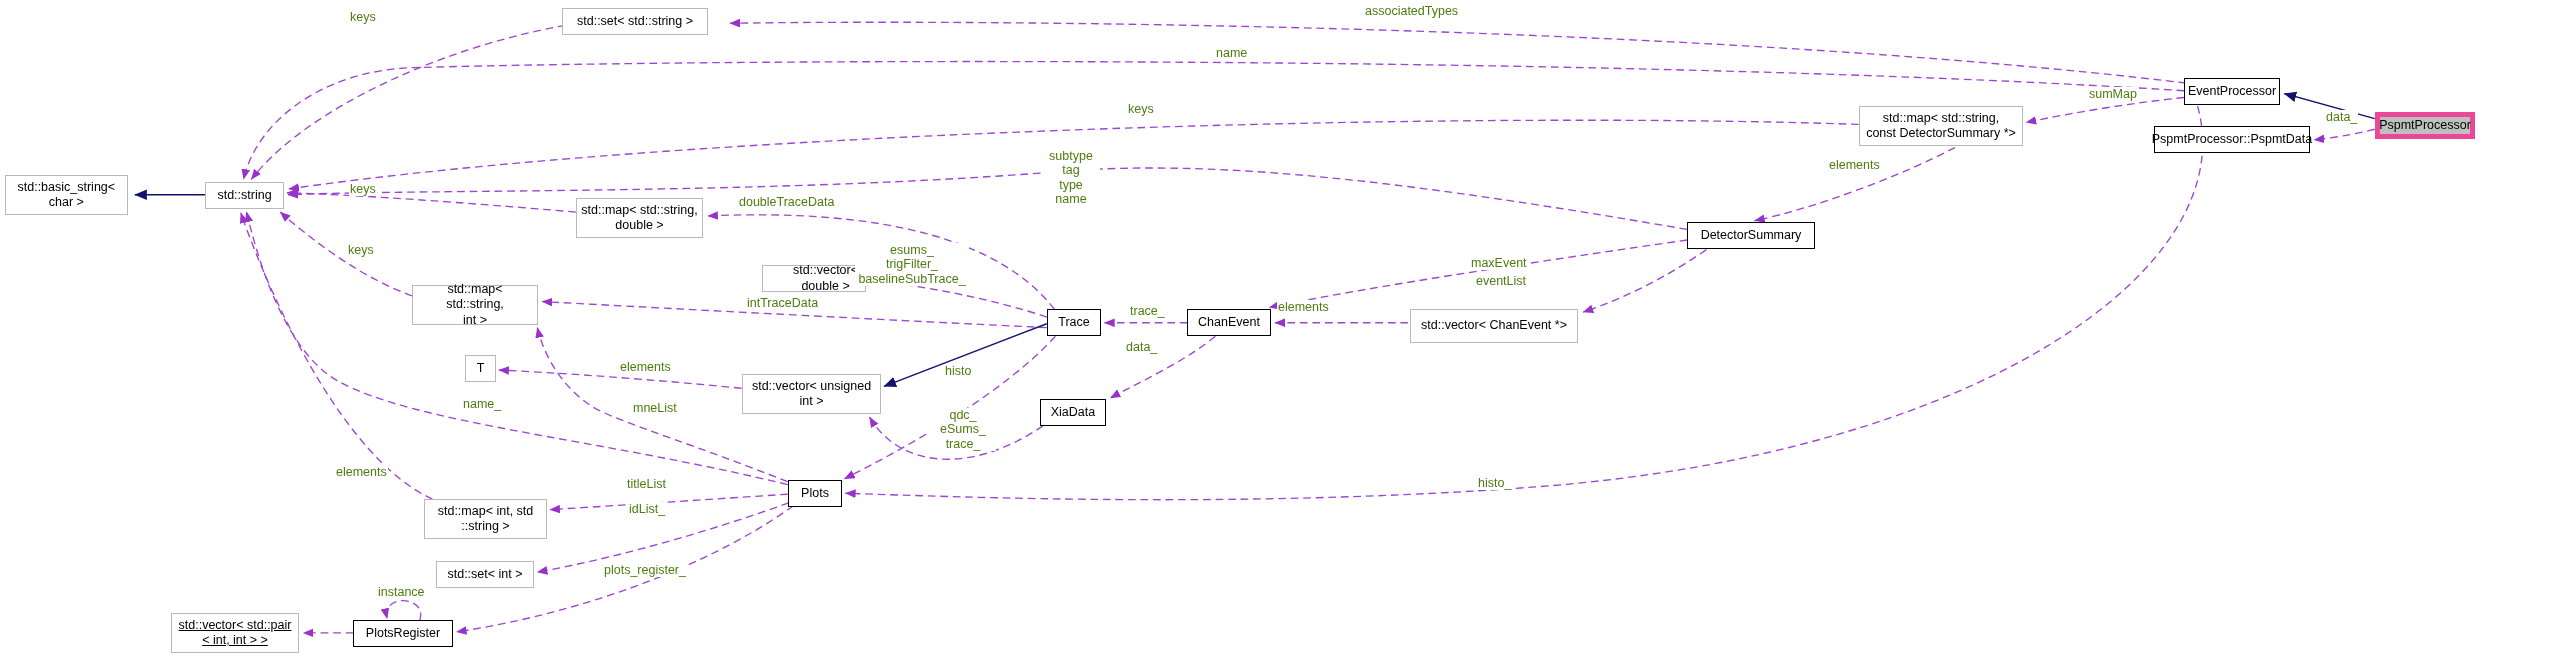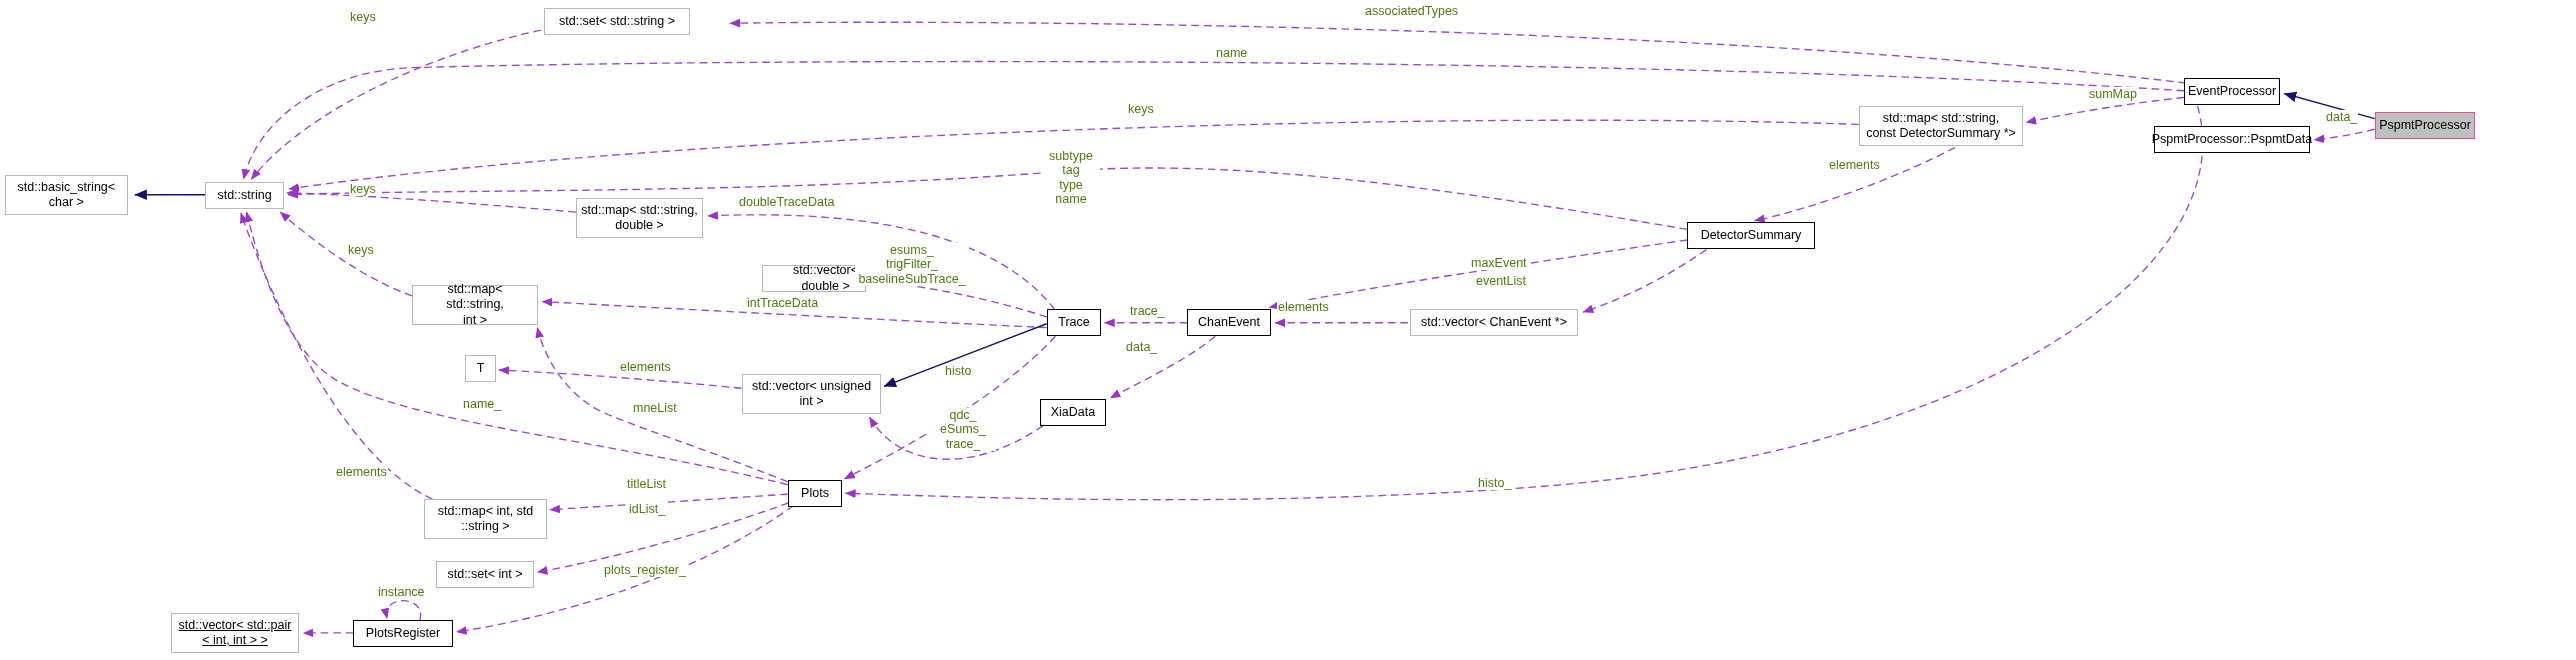--- a/index.html
+++ b/index.html
@@ -3,21 +3,21 @@
 <meta charset="utf-8">
 <style>
   html,body{margin:0;padding:0;background:#ffffff;}
   #canvas{position:relative;width:2576px;height:661px;background:#ffffff;overflow:hidden;
           font-family:"Liberation Sans","DejaVu Sans",sans-serif;font-size:12.5px;color:#000;}
   #edges{position:absolute;left:0;top:0;width:2576px;height:661px;}
   .node{position:absolute;background:#fff;border:1px solid #b9b9b9;box-sizing:border-box;
         display:flex;align-items:center;justify-content:center;text-align:center;
         white-space:pre-line;line-height:1.22;padding:0 3.9px;font-size:12.5px;}
   .node.cls{border:1px solid #000;}
-  .node.current{border:1px solid #ec4899;background:#bfbfbf;}
+  .node.current{border:5px solid #ec4899;background:#bfbfbf;}
   .elabel{position:absolute;font-size:12.5px;color:#4d7c0f;white-space:pre-line;text-align:center;
           background:#fff;line-height:1.15;padding:0 1px;}
 </style>
 </head>
 <body>
 
 <div id="canvas">
 
   <svg id="edges" viewBox="0 0 2675 686" xmlns="http://www.w3.org/2000/svg">
     <defs>
@@ -60,36 +60,36 @@
       <path d="M 436,644 C 444,618 396,616 402,642" marker-end="url(#ap)"></path>
       <path d="M 367,657 C 350,657 332,657 315,657" marker-end="url(#ap)"></path>
     </g>
     <g fill="none" stroke="#13136e" stroke-width="1.5">
       <path d="M 2466,123 L 2372,97" marker-end="url(#an)"></path>
       <path d="M 1087,336 L 918,401" marker-end="url(#an)"></path>
       <path d="M 213,202 L 140,202" marker-end="url(#an)"></path>
     </g>
   </svg>
 
-  <div class="node" style="left:544px;top:7.7px;width:146px;height:27px;">std::set&lt; std::string &gt;</div>
+  <div class="node" style="left:562px;top:7.7px;width:146px;height:27px;">std::set&lt; std::string &gt;</div>
   <div class="node" style="left:4.8px;top:175px;width:123px;height:40px;">std::basic_string&lt;
 char &gt;</div>
   <div class="node" style="left:205px;top:182px;width:79px;height:27px;">std::string</div>
   <div class="node" style="left:576px;top:198px;width:127px;height:40px;">std::map&lt; std::string,
 double &gt;</div>
   <div class="node" style="left:762px;top:265px;width:104px;height:27px;padding-left:27px;">std::vector&lt; double &gt;</div>
   <div class="node" style="left:412px;top:285px;width:126px;height:40px;">std::map&lt; std::string,
 int &gt;</div>
   <div class="node" style="left:465px;top:355px;width:31px;height:27px;">T</div>
   <div class="node" style="left:742px;top:374px;width:139px;height:40px;">std::vector&lt; unsigned
 int &gt;</div>
   <div class="node cls" style="left:1047px;top:309px;width:54px;height:27px;">Trace</div>
   <div class="node cls" style="left:1187px;top:309px;width:84px;height:27px;">ChanEvent</div>
   <div class="node cls" style="left:1040px;top:399px;width:66px;height:27px;">XiaData</div>
-  <div class="node" style="left:1410px;top:309px;width:168px;height:27px;">std::vector&lt; ChanEvent *&gt;</div>
+  <div class="node" style="left:1410px;top:309px;width:168px;height:34px;">std::vector&lt; ChanEvent *&gt;</div>
   <div class="node cls" style="left:1687px;top:222px;width:128px;height:27px;">DetectorSummary</div>
   <div class="node" style="left:1859px;top:106px;width:164px;height:40px;">std::map&lt; std::string,
 const DetectorSummary *&gt;</div>
   <div class="node cls" style="left:2184px;top:78px;width:96px;height:27px;">EventProcessor</div>
   <div class="node current" style="left:2375px;top:112px;width:100px;height:27px;">PspmtProcessor</div>
   <div class="node cls" style="left:2154px;top:126px;width:156px;height:27px;">PspmtProcessor::PspmtData</div>
   <div class="node cls" style="left:788px;top:480px;width:54px;height:27px;">Plots</div>
   <div class="node" style="left:424px;top:499px;width:123px;height:40px;">std::map&lt; int, std
 ::string &gt;</div>
   <div class="node" style="left:436px;top:561px;width:98px;height:27px;">std::set&lt; int &gt;</div>

